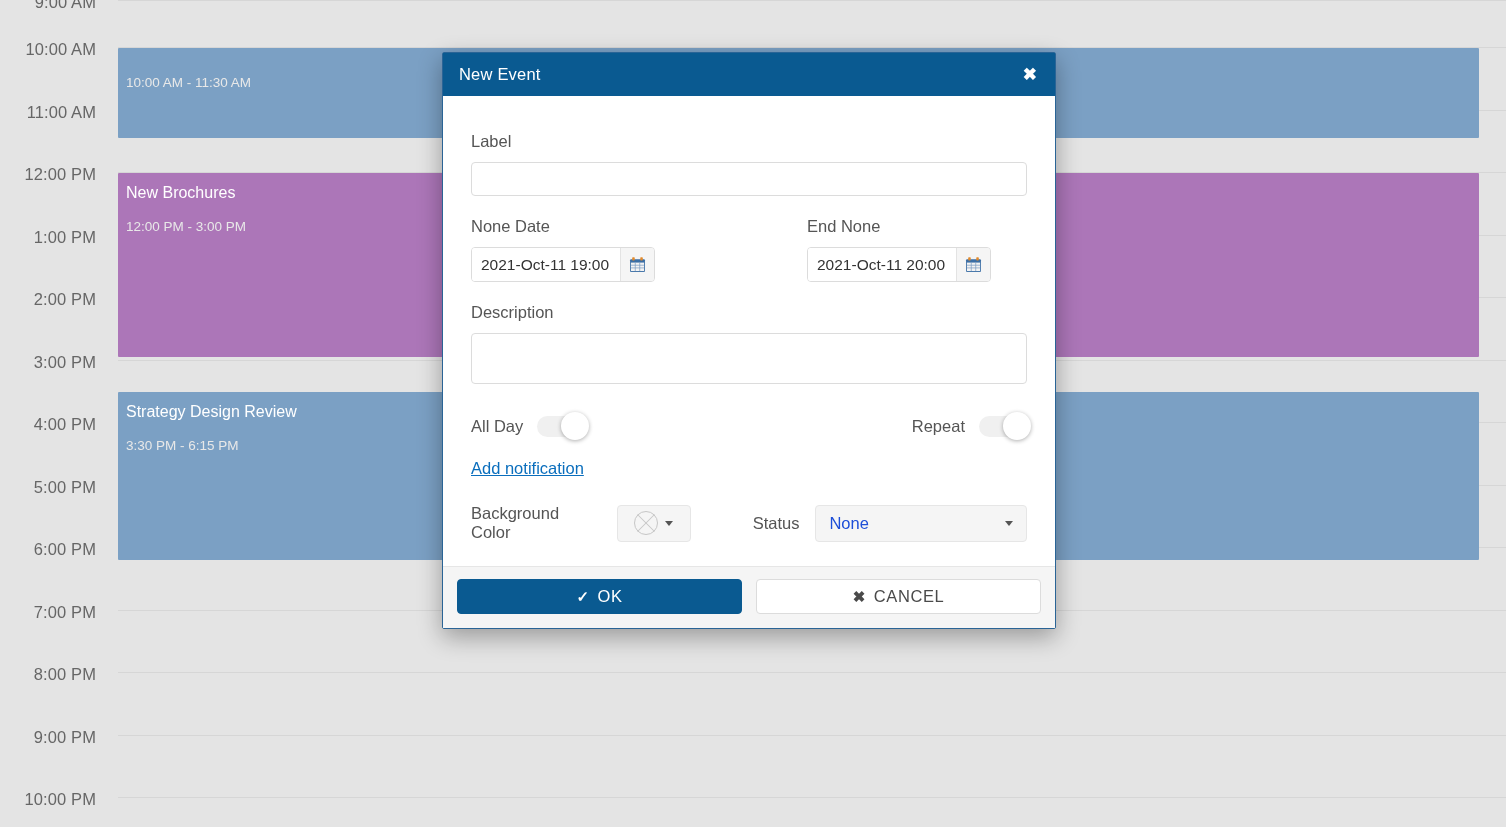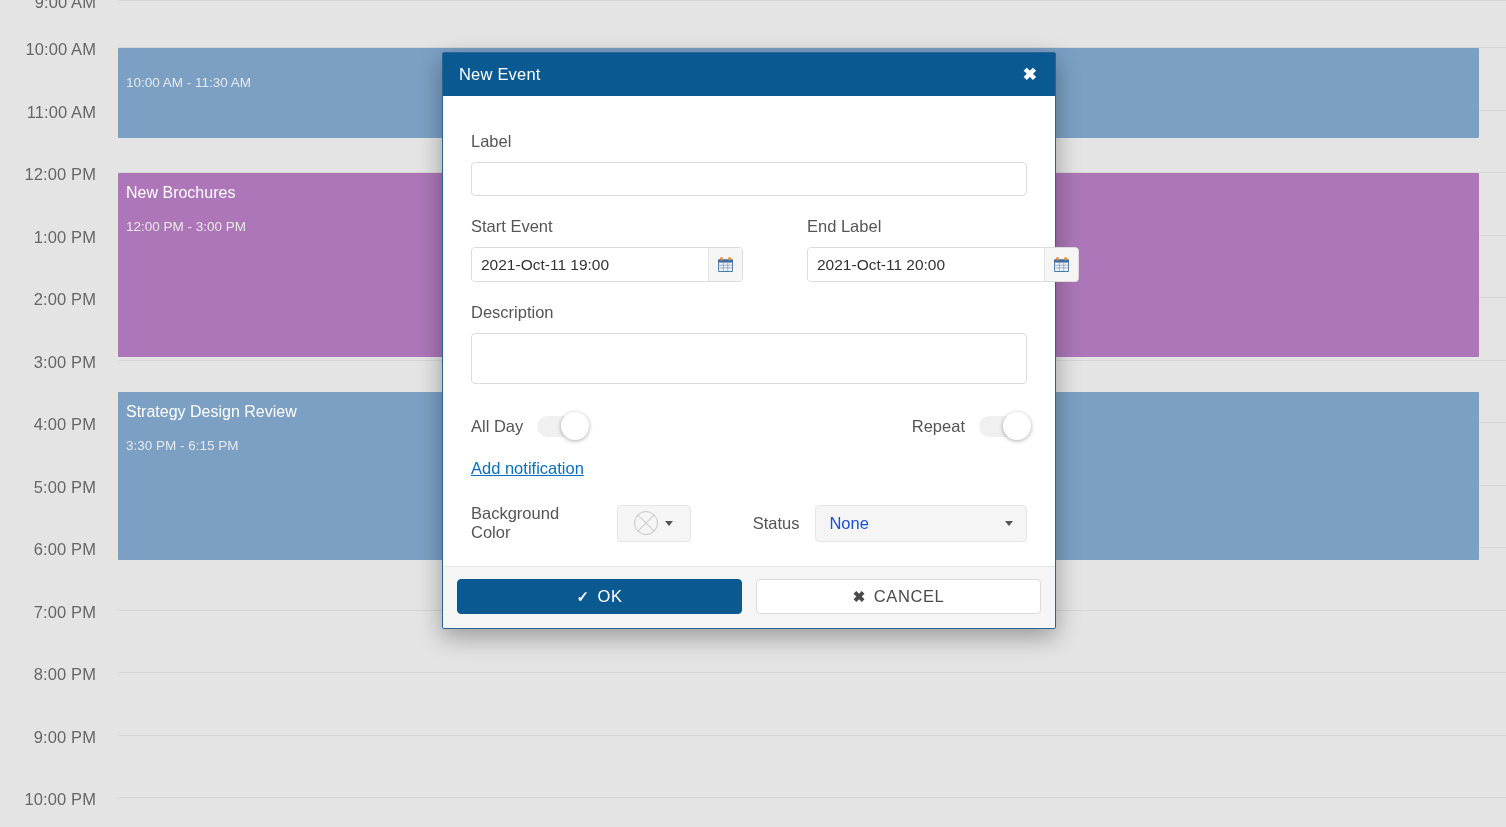--- a/index.html
+++ b/index.html
@@ -141,21 +141,21 @@
   }
 
   .row-dates {
     display: flex;
     margin-top: 21px;
   }
   .date-col { width: 50%; }
   .date-col.right { padding-left: 58px; }
   .datebox {
     display: flex;
-    width: 272px;
+    width: 184px;
     height: 35px;
     border: 1px solid #dcdcdc;
     border-radius: 4px;
     overflow: hidden;
     background: #ffffff;
   }
   .datebox input {
     flex: 1;
     border: none;
     outline: none;
@@ -382,41 +382,41 @@
       <button class="modal-close">✖</button>
     </div>
 
     <div class="modal-body">
 
       <label class="fld-label">Label</label>
       <input class="text-input" type="text" value="" style="">
 
       <div class="row-dates">
         <div class="date-col">
-          <label class="fld-label">Start Event</label>
+          <label class="fld-label">None Date</label>
           <div class="datebox">
             <input type="text" value="2021-Oct-11 19:00" style="">
             <button class="date-btn">
               <svg width="17" height="17" viewBox="0 0 16 16" aria-hidden="true">
                 <rect x="1" y="3" width="14" height="12" rx="1" fill="#3b6ea5"></rect>
                 <rect x="1.8" y="6.2" width="12.4" height="8" fill="#f3f3f3"></rect>
                 <rect x="3" y="1.2" width="2.4" height="3" rx="0.6" fill="#e08a2e"></rect>
                 <rect x="10.6" y="1.2" width="2.4" height="3" rx="0.6" fill="#e08a2e"></rect>
                 <g stroke="#7f9ec4" stroke-width="0.7">
                   <line x1="1.8" y1="8.7" x2="14.2" y2="8.7"></line>
                   <line x1="1.8" y1="11.2" x2="14.2" y2="11.2"></line>
                   <line x1="5.9" y1="6.2" x2="5.9" y2="14.2"></line>
                   <line x1="10.1" y1="6.2" x2="10.1" y2="14.2"></line>
                 </g>
               </svg>
             </button>
           </div>
         </div>
         <div class="date-col right">
-          <label class="fld-label">End Label</label>
+          <label class="fld-label">End None</label>
           <div class="datebox">
             <input type="text" value="2021-Oct-11 20:00" style="">
             <button class="date-btn">
               <svg width="17" height="17" viewBox="0 0 16 16" aria-hidden="true">
                 <rect x="1" y="3" width="14" height="12" rx="1" fill="#3b6ea5"></rect>
                 <rect x="1.8" y="6.2" width="12.4" height="8" fill="#f3f3f3"></rect>
                 <rect x="3" y="1.2" width="2.4" height="3" rx="0.6" fill="#e08a2e"></rect>
                 <rect x="10.6" y="1.2" width="2.4" height="3" rx="0.6" fill="#e08a2e"></rect>
                 <g stroke="#7f9ec4" stroke-width="0.7">
                   <line x1="1.8" y1="8.7" x2="14.2" y2="8.7"></line>

